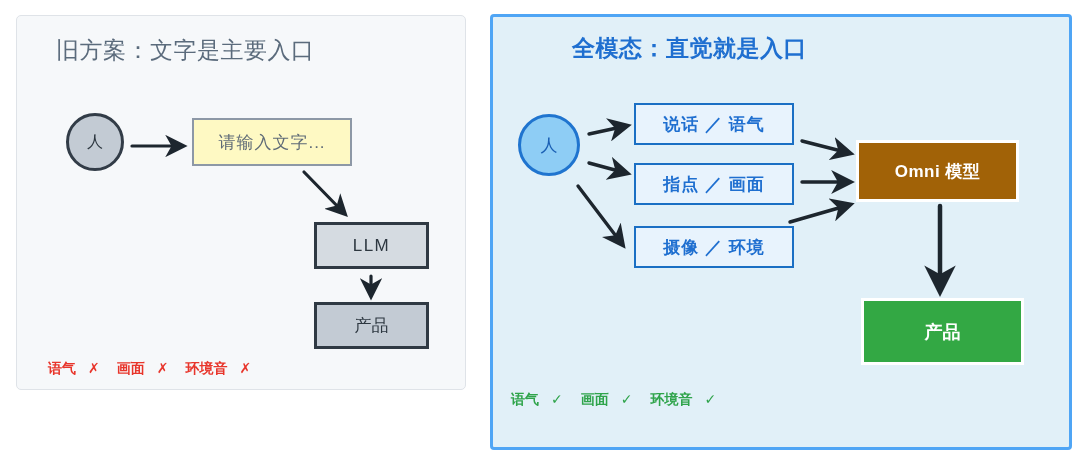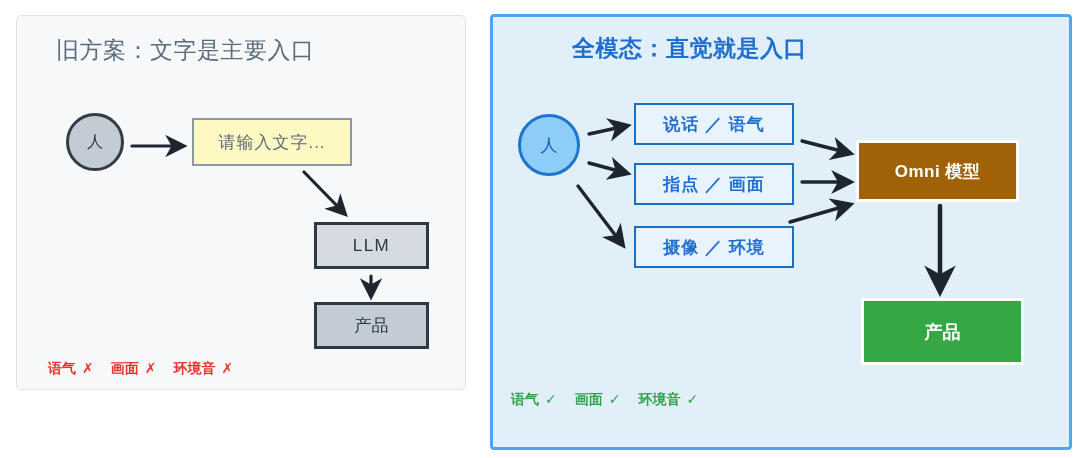--- a/index.html
+++ b/index.html
@@ -185,21 +185,21 @@
     top: 360px;
     color: #e8352b;
     gap: 17px;
   }
   #footer-omni {
     left: 511px;
     top: 391px;
     color: #2fa44b;
     gap: 18px;
   }
-  .footer-item { display: inline-flex; gap: 6px; align-items: baseline; }
+  .footer-item { display: inline-flex; gap: 12px; align-items: baseline; }
   .mark { font-weight: 700; }
 
   
   #arrows {
     position: absolute;
     left: 0; top: 0;
     width: 1080px;
     height: 458px;
     pointer-events: none;
   }

